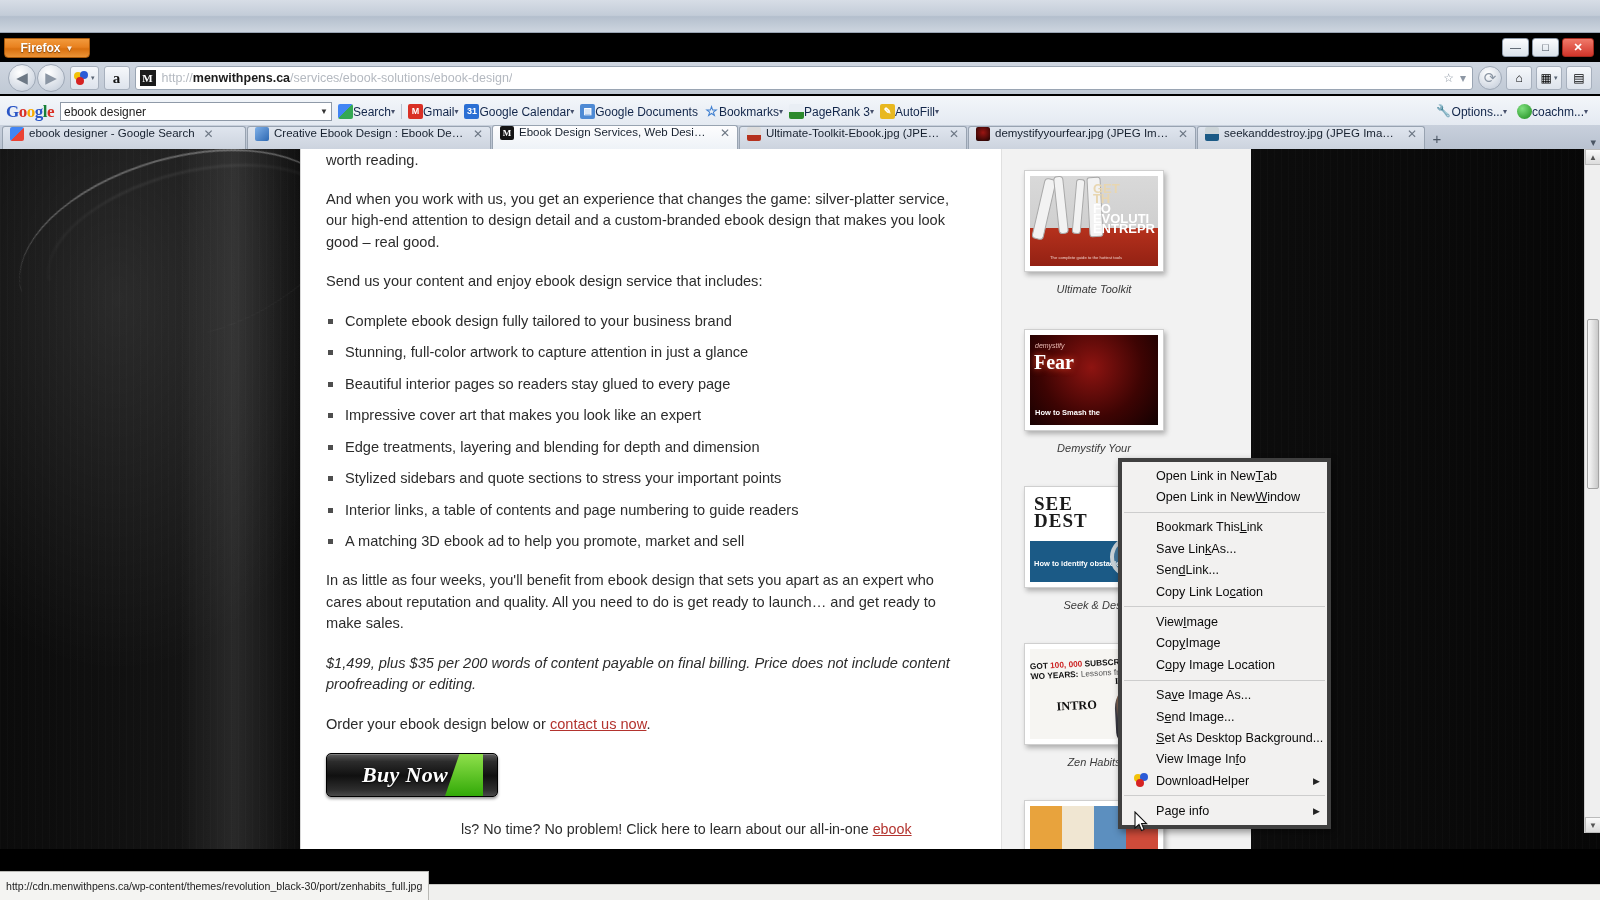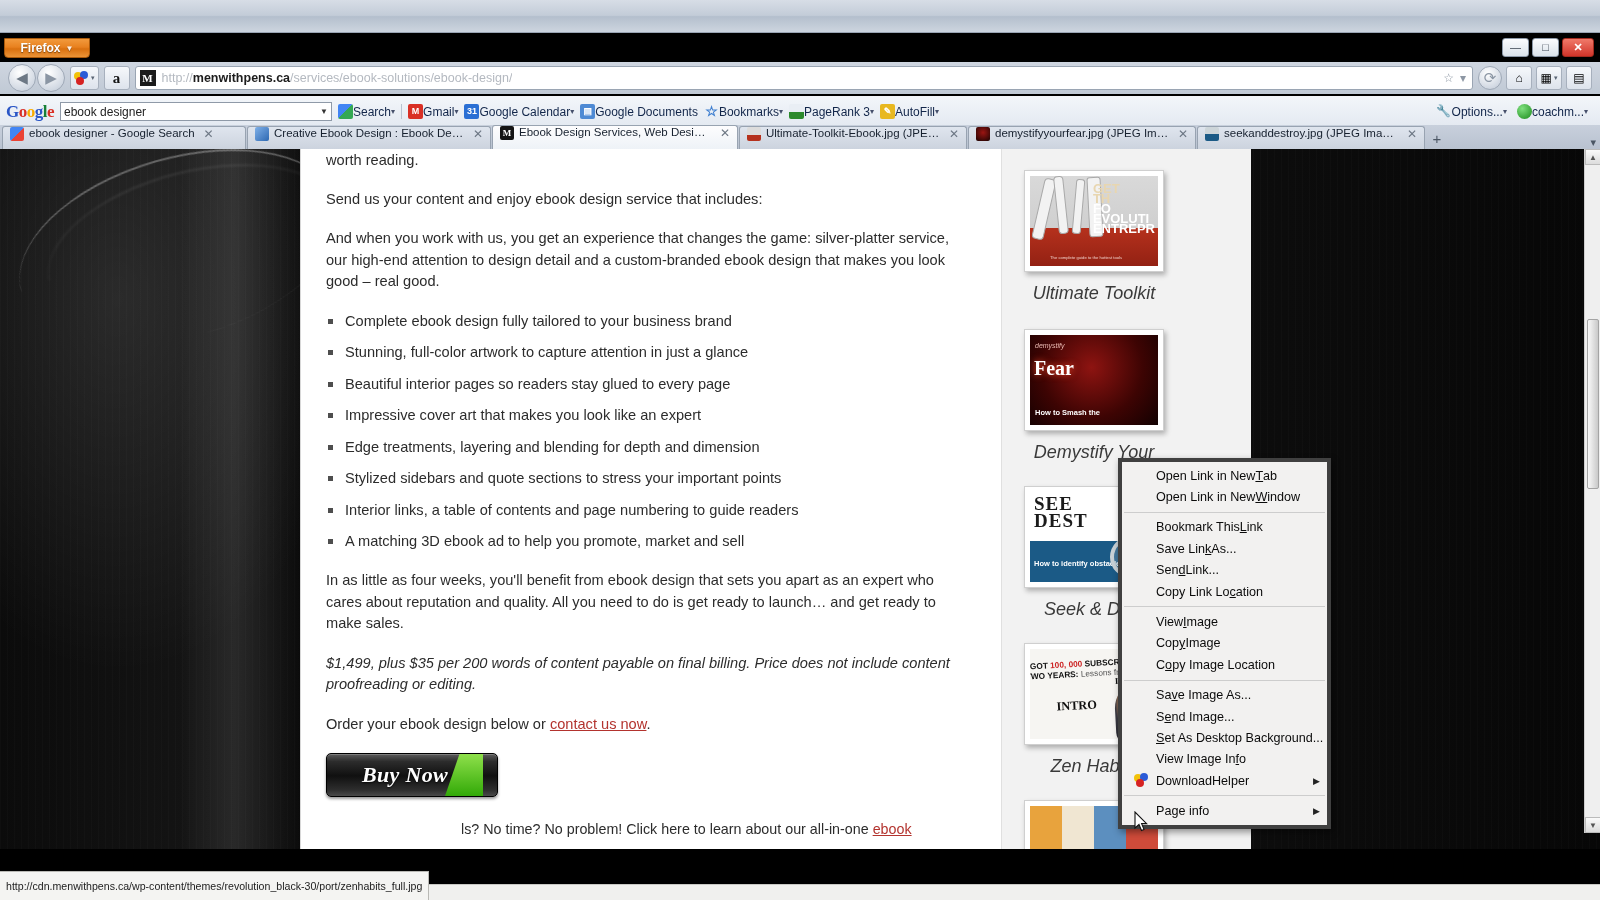--- a/index.html
+++ b/index.html
@@ -187,32 +187,32 @@
   .lastline a { color:#b3332e; text-decoration:underline; }
 
   
   .sidecol { position:absolute; left:700px; top:0; width:250px; height:700px; background:#f2f2f2; border-left:1px solid #e0e0e0;}
   .thumbwrap { position:absolute; left:22px; width:140px; }
   .thumb {
     width:140px; height:102px; background:#fff; padding:5px;
     border:1px solid #cfcfcf; box-shadow:2px 3px 5px rgba(0,0,0,.28);
   }
   .thumb .inner { width:100%; height:100%; overflow:hidden; position:relative; }
-  .tcap { text-align:center; font-style:italic; font-size:18px; color:#3a3a3a; margin-top:11px; }
+  .tcap { text-align:center; font-style:italic; font-size:11px; color:#3a3a3a; margin-top:11px; }
 
   
   .art-toolkit { background:linear-gradient(180deg,#d9d9d9 0%,#cfcfcf 58%, #b5311d 58%, #932113 100%); position:relative; height:100%; }
   .art-toolkit .knife { position:absolute; background:#f2f2f2; border:1px solid #a9a9a9; }
   .art-toolkit .txt { position:absolute; right:3px; top:8px; color:#fff; font-weight:bold;
                       font-size:13px; line-height:10px; text-align:left; font-family:Liberation Sans, sans-serif; }
   .art-toolkit .txt .o { color:#e8d6b0; }
   .art-toolkit .sub { position:absolute; left:20px; bottom:6px; color:#f0cfc8; font-size:4.2px; }
 
   .art-demystify { background:radial-gradient(circle at 48% 36%, #8e1411 0%, #3d0403 58%, #120101 100%); height:100%; position:relative; }
-  .art-demystify .big { position:absolute; left:4px; top:22px; color:#fff; font-weight:bold; font-size:20px;
+  .art-demystify .big { position:absolute; left:4px; top:16px; color:#fff; font-weight:bold; font-size:20px;
                         font-family:"Liberation Serif",serif; text-shadow:0 0 7px #ff4a2a; }
   .art-demystify .sm { position:absolute; left:5px; top:7px; color:#e9b9b2; font-size:7px; font-style:italic;}
   .art-demystify .bot { position:absolute; left:5px; bottom:8px; color:#fff; font-size:7.5px; font-weight:bold; line-height:9px;}
 
   .art-seek { background:linear-gradient(180deg,#cfd6d9 0%, #9aa6ad 44%, #1d4f73 44%, #123category 100%); height:100%; position:relative; }
   .art-seek .sk { position:absolute; left:4px; top:3px; color:#1b1b1b; font-weight:bold; font-size:19px;
                   font-family:"Liberation Serif",serif; line-height:17px; letter-spacing:1px;}
   .art-seek .blue { position:absolute; left:0; right:0; bottom:0; height:46%; background:#1b5a86; }
   .art-seek .bt { position:absolute; left:4px; bottom:14px; color:#fff; font-size:7.5px; line-height:9px; font-weight:bold;}
   .art-seek .lens { position:absolute; right:6px; bottom:4px; width:42px; height:42px; border-radius:50%;
@@ -440,22 +440,22 @@
     <div class="bgdark"></div>
     <div class="bgstreaks"></div>
     <div class="lightband"></div>
     <div class="swoosh"></div>
     <div class="swoosh2"></div>
 
     <div class="content">
 
       <div class="maincol">
         <p class="tight" style="padding-top:1px;">worth reading.</p>
+        <p>And when you work with us, you get an experience that changes the game: silver-platter service, our high-end attention to design detail and a custom-branded ebook design that makes you look good – real good.</p>
         <p>Send us your content and enjoy ebook design service that includes:</p>
-        <p>And when you work with us, you get an experience that changes the game: silver-platter service, our high-end attention to design detail and a custom-branded ebook design that makes you look good – real good.</p>
 
         <ul>
           <li>Complete ebook design fully tailored to your business brand</li>
           <li>Stunning, full-color artwork to capture attention in just a glance</li>
           <li>Beautiful interior pages so readers stay glued to every page</li>
           <li>Impressive cover art that makes you look like an expert</li>
           <li>Edge treatments, layering and blending for depth and dimension</li>
           <li>Stylized sidebars and quote sections to stress your important points</li>
           <li>Interior links, a table of contents and page numbering to guide readers</li>
           <li>A matching 3D ebook ad to help you promote, market and sell</li>

